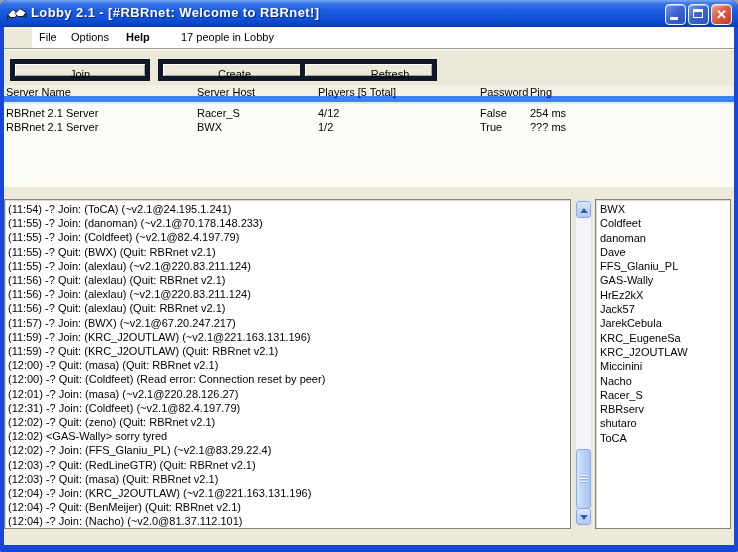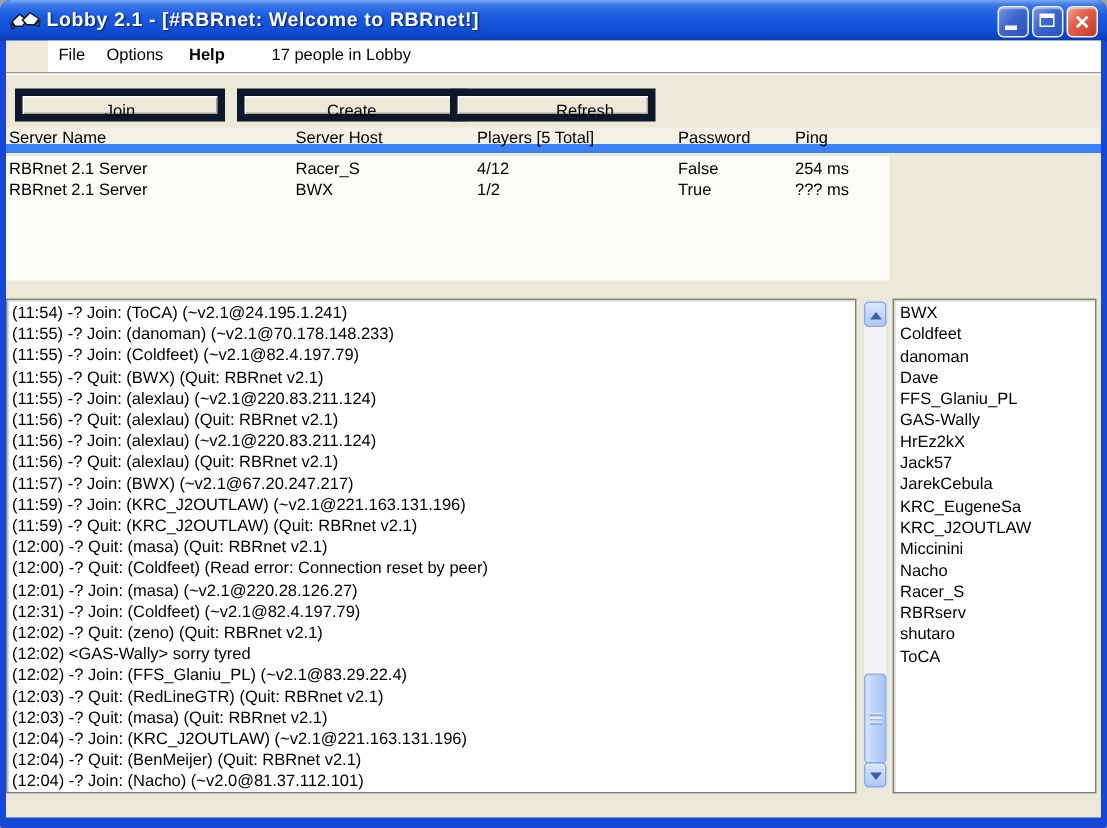--- a/index.html
+++ b/index.html
@@ -65,26 +65,26 @@
     text-align:center;line-height:20px;padding:0;cursor:default;
   }
   .btn-join{left:6px;width:140px;} .btn-create{left:154px;width:153px;} .btn-refresh{left:296px;width:137px;padding-left:43px;}
   
   .table-header{
     position:absolute;left:0;top:58px;width:730px;height:17px;
     background:#F3F1E5;border-bottom:6px solid #3b82f6;
   }
   .th{position:absolute;top:1px;font-size:11px;color:#000;white-space:nowrap;}
   .table-body{
-    position:absolute;left:0;top:77px;width:589px;height:83px;background:#FDFDF8;text-decoration:underline;
+    position:absolute;left:0;top:77px;width:730px;height:83px;background:#FDFDF8;text-decoration:underline;
   }
   .trow{position:absolute;left:0;width:730px;height:14px;}
   .trow1{top:2px;} .trow2{top:16px;}
   .td{position:absolute;top:0;font-size:11px;color:#000;white-space:nowrap;line-height:14px;}
-  .col-name{left:2px;} .col-host{left:193px;} .col-players{left:314px;} .col-pass{left:416px;padding-left:32px;} .col-ping{left:501px;padding-left:25px;}
+  .col-name{left:2px;} .col-host{left:193px;} .col-players{left:314px;} .col-pass{left:444px;padding-left:32px;} .col-ping{left:501px;padding-left:25px;}
   
   .chat-box{
     position:absolute;left:0;top:172px;width:567px;height:330px;
     background:#FFFFFF;border:1px solid #828474;
     box-shadow:inset 1px 1px 0 #D8D8CC;
     overflow:hidden;padding:2px 0 0 3px;
   }
   .chat-line{font-size:11px;line-height:14.2px;color:#000;white-space:nowrap;}
   .user-box{
     position:absolute;left:591px;top:172px;width:136px;height:330px;

